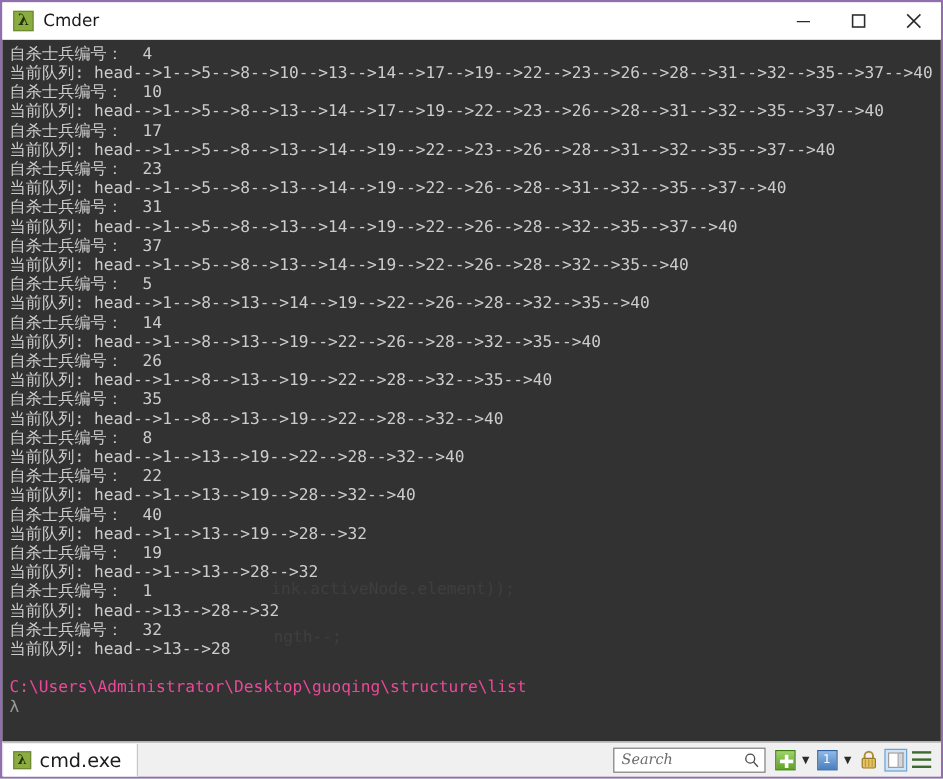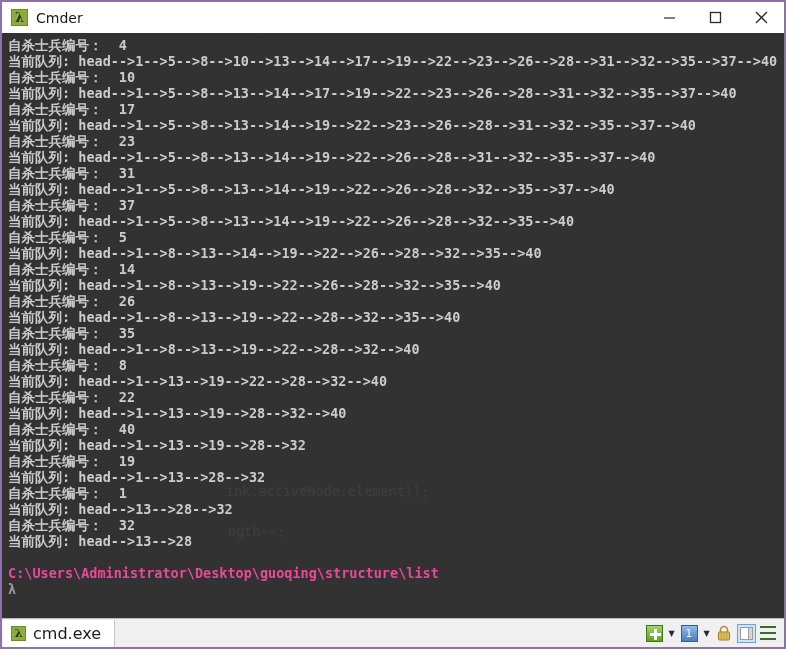--- a/index.html
+++ b/index.html
@@ -88,21 +88,21 @@
   .console-lines {
     position: relative;
     z-index: 2;
     font-family: "DejaVu Sans Mono", monospace;
     font-size: 13.5px;
     line-height: 16px;
     color: #cccccc;
     white-space: pre;
   }
 
-  .line { height: 16px; font-weight: bold; }
+  .line { height: 16px; }
   .line.prompt-path { color: #ec4899; }
   .line.prompt-lambda { color: #9a9a9a; }
   .line.blank { height: 16px; }
 
   
   .ghost {
     position: absolute;
     z-index: 1;
     font-family: "DejaVu Sans Mono", monospace;
     font-size: 13.5px;
@@ -286,20 +286,27 @@
   </div>
 
   <div class="statusbar">
     <div class="tab">
       <div class="tab-icon">λ</div>
       <div class="tab-label">cmd.exe</div>
     </div>
 
     <div class="status-spacer"></div>
 
+    <div class="search-box">
+      <div class="search-placeholder">Search</div>
+      <svg width="13" height="13" viewBox="0 0 13 13">
+        <circle cx="5.2" cy="5.2" r="3.7" fill="none" stroke="#4a4a4a" stroke-width="1.1"></circle>
+        <line x1="8" y1="8" x2="11.6" y2="12" stroke="#4a4a4a" stroke-width="1.1"></line>
+      </svg>
+    </div>
 
     <div class="status-icons">
       <div class="sbtn">
         <div class="icon-plus"></div>
       </div>
       <div class="caret">▼</div>
 
       <div class="sbtn">
         <div class="icon-tabnum">1</div>
       </div>

